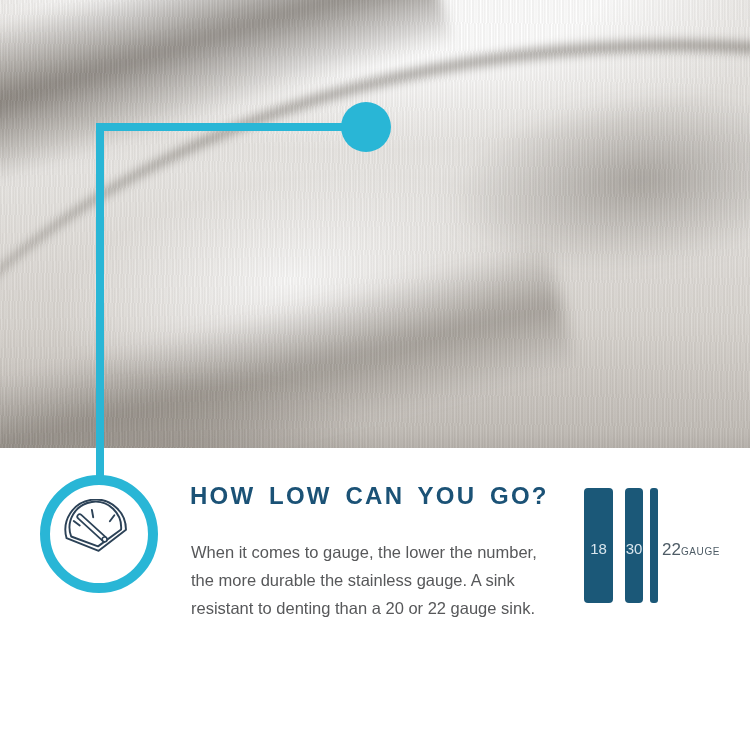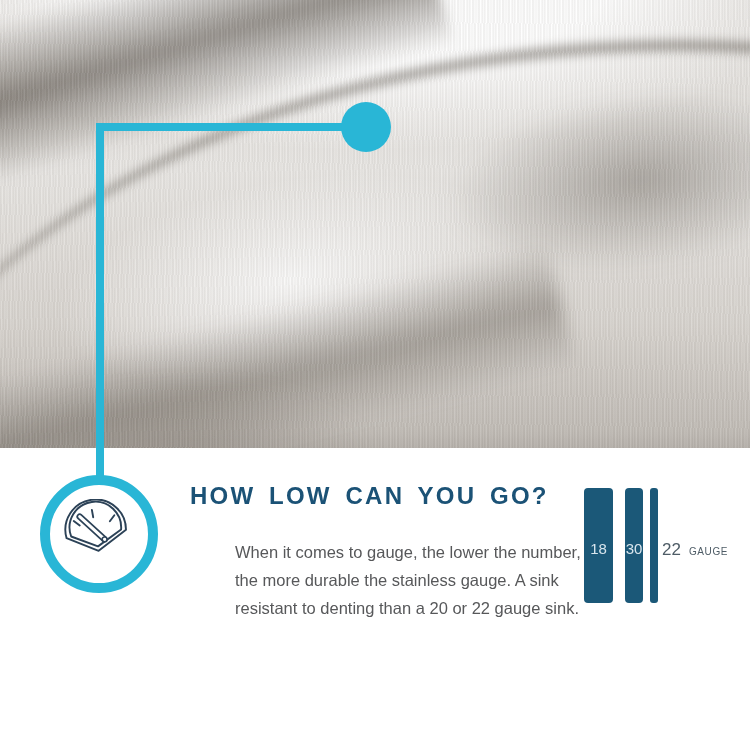--- a/index.html
+++ b/index.html
@@ -63,37 +63,37 @@
     position:absolute;left:40px;top:475px;width:118px;height:118px;box-sizing:border-box;
     border:10px solid #29b6d6;border-radius:50%;background:#ffffff;z-index:5;
   }
   .gauge-svg{position:absolute;left:57px;top:499px;z-index:6;}
   
   .heading{
     position:absolute;left:190px;top:482px;margin:0;
     font-size:24px;font-weight:700;letter-spacing:2.2px;word-spacing:5px;
     color:#1b5276;white-space:nowrap;
   }
-  .body-copy{position:absolute;left:191px;top:538px;color:#57585a;font-size:16.5px;line-height:28px;margin-left:44px;}
+  .body-copy{position:absolute;left:191px;top:538px;color:#57585a;font-size:16.5px;line-height:28px;}
   .body-line{white-space:nowrap;}
   
   .bar{position:absolute;top:488px;height:115px;background:#1b5878;border-radius:4px;}
   .bar-18{left:584px;width:29px;text-decoration:underline;}
   .bar-20{left:625px;width:18px;}
   .bar-22{left:650px;width:8px;border-radius:3px;}
   .bar-label{
     position:absolute;left:0;top:52px;width:100%;text-align:center;
     color:#d8e5ed;font-size:15px;
   }
   .gauge-caption{
     position:absolute;left:662px;top:540px;display:flex;align-items:baseline;
     color:#4e5c66;white-space:nowrap;
   }
   .g-num{font-size:17px;}
-  .g-unit{font-size:10px;letter-spacing:0.6px;margin-left:8px;}
+  .g-unit{font-size:10px;letter-spacing:0.6px;margin-left:0;}
   
   .logo{
     position:absolute;left:38px;top:686px;color:#1e5a7e;
     font-size:31px;font-weight:700;font-style:italic;letter-spacing:1.5px;
     transform:skewX(-6deg);white-space:nowrap;
   }
   .logo .reg{font-size:9px;font-style:normal;position:relative;top:3px;left:-1px;letter-spacing:0;}
 </style>
 </head>
 <body>

